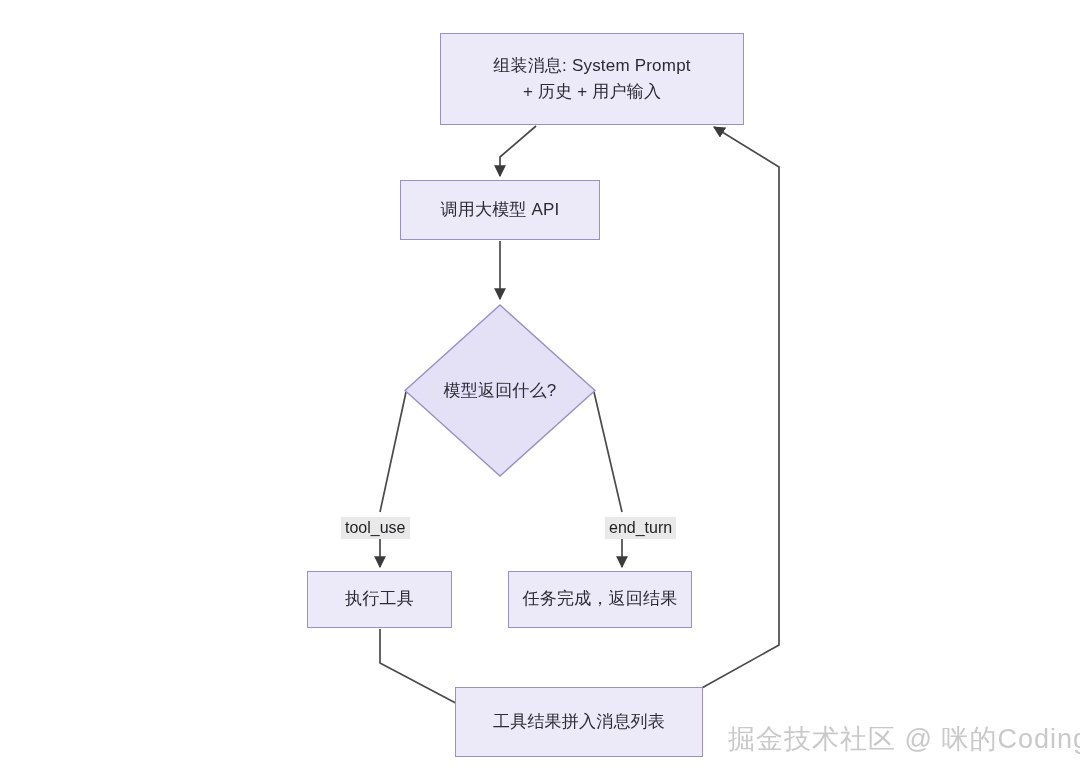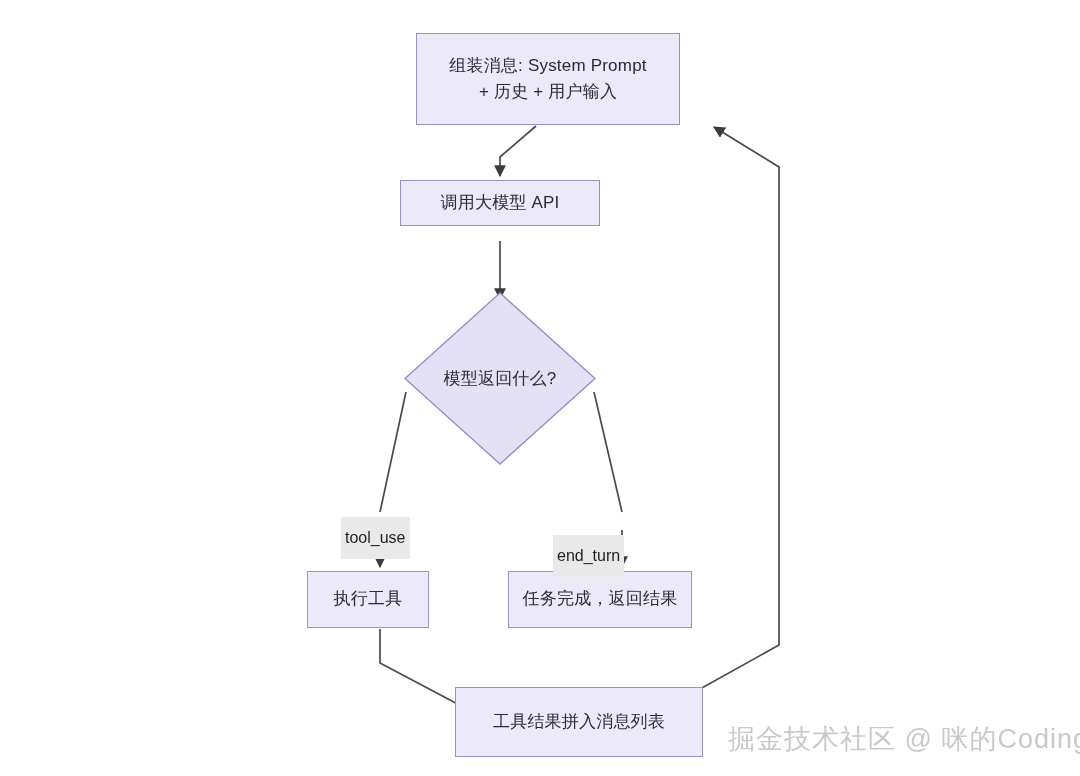--- a/index.html
+++ b/index.html
@@ -30,30 +30,30 @@
     align-items: center;
     justify-content: center;
     text-align: center;
     color: #2b2b33;
     font-size: 17px;
     line-height: 1.55;
     letter-spacing: 0.2px;
     white-space: pre-line;
     z-index: 3;
   }
-  #node-assemble  { left: 416px; top: 33px;  width: 264px; height: 92px; }
-  #node-callapi   { left: 400px; top: 180px; width: 200px; height: 46px; }
-  #node-exec      { left: 307px; top: 571px; width: 122px; height: 57px; }
+  #node-assemble  { left: 440px; top: 33px;  width: 304px; height: 92px; }
+  #node-callapi   { left: 400px; top: 180px; width: 200px; height: 60px; }
+  #node-exec      { left: 307px; top: 571px; width: 145px; height: 57px; }
   #node-done      { left: 508px; top: 571px; width: 184px; height: 57px; }
   #node-append    { left: 455px; top: 687px; width: 248px; height: 70px; }
 
   .diamond-wrap {
     position: absolute;
     left: 403px;
-    top: 291px;
+    top: 303px;
     width: 194px;
     height: 175px;
     z-index: 3;
   }
   .diamond-wrap svg { display: block; }
   .diamond-label {
     position: absolute;
     left: 0;
     top: 0;
     width: 194px;
@@ -64,27 +64,27 @@
     color: #2b2b33;
     font-size: 17px;
     letter-spacing: 0.2px;
   }
 
   .edge-label {
     position: absolute;
     background: #e9e9e9;
     color: #1f1f24;
     font-size: 16px;
-    padding: 12px 4px;
+    padding: 2px 4px;
     white-space: nowrap;
     z-index: 4;
     font-family: "Liberation Sans", "DejaVu Sans", sans-serif;
   }
   #label-tool-use { left: 341px; top: 517px; }
-  #label-end-turn { left: 553px; top: 517px; margin-top: 18px; }
+  #label-end-turn { left: 605px; top: 517px; }
 
   #watermark {
     position: absolute;
     left: 728px;
     top: 721px;
     font-size: 27px;
     color: #c9c9c9;
     letter-spacing: 1px;
     z-index: 5;
     white-space: nowrap;

